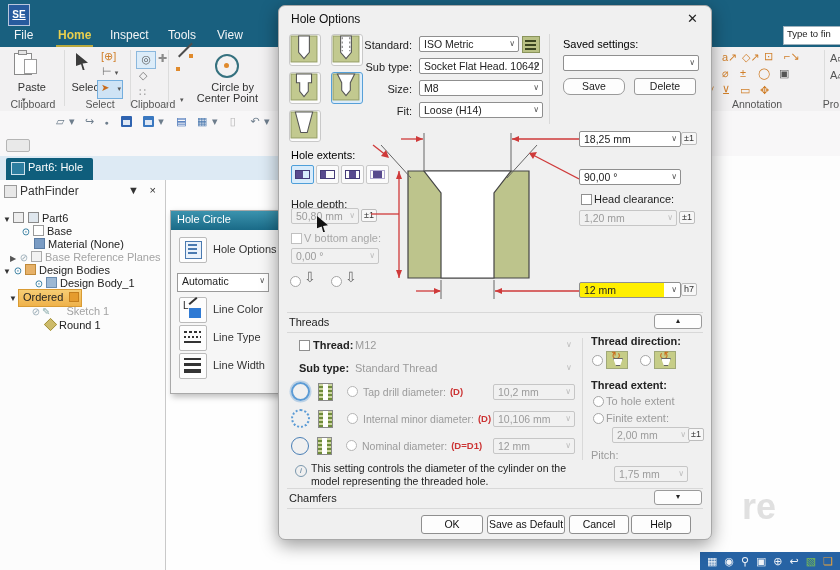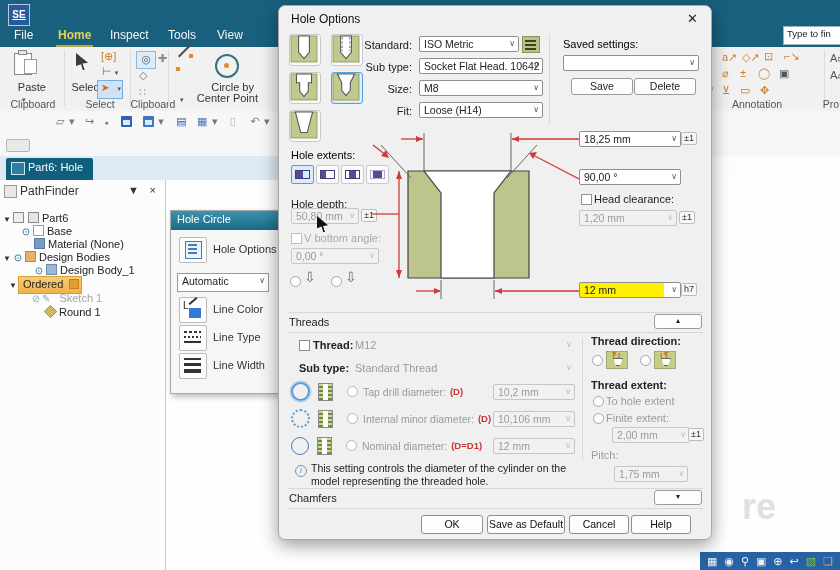--- a/index.html
+++ b/index.html
@@ -257,31 +257,34 @@
     </div>
     <div class="trow" style="padding-left:2px;margin-top:4px;">
       <span class="tw arr">▼</span><span class="sq" style="border:1px solid #8a8a8a;background:#eee;"></span><span class="sq" style="border:1px solid #8a8a8a;background:#dfe7ee;"></span><span>Part6</span>
     </div>
     <div class="trow" style="padding-left:20px;">
       <span class="tw eye">⊙</span><span class="sq" style="border:1px solid #9a9a9a;background:#fff;"></span><span>Base</span>
     </div>
     <div class="trow" style="padding-left:33px;">
       <span class="sq" style="background:#7a9cc4;border:1px solid #5a7ca4;"></span><span>Material (None)</span>
     </div>
+    <div class="trow" style="padding-left:8px;">
+      <span class="tw arr" style="color:#555;">▶</span><span class="tw eyeoff">⊘</span><span class="sq" style="border:1px solid #aaa;background:#f2f2f2;"></span><span class="dim">Base Reference Planes</span>
+    </div>
     <div class="trow" style="padding-left:2px;">
       <span class="tw arr">▼</span><span class="tw eye">⊙</span><span class="sq" style="background:#e6b169;border:1px solid #c08a3a;"></span><span>Design Bodies</span>
     </div>
     <div class="trow" style="padding-left:33px;">
       <span class="tw eye">⊙</span><span class="sq" style="background:#9cb8d4;border:1px solid #6a8cb0;"></span><span>Design Body_1</span>
     </div>
     <div class="trow" style="padding-left:8px;height:16px;line-height:15px;">
       <span class="tw arr">▼</span><span class="ordered"><span>Ordered</span><span class="mark"></span></span>
     </div>
     <div class="trow" style="padding-left:30px;">
-      <span class="tw eyeoff">⊘</span><span style="color:#8aa;font-size:10px;">✎</span><span class="dim" style="margin-left:9px;">Sketch 1</span>
+      <span class="tw eyeoff">⊘</span><span style="color:#8aa;font-size:10px;">✎</span><span class="dim" style="margin-left:16px;">Sketch 1</span>
     </div>
     <div class="trow" style="padding-left:44px;">
       <span class="sq" style="background:#cdbb6a;border:1px solid #a08f3a;transform:rotate(45deg) scale(.85);"></span><span>Round 1</span>
     </div>
   </div>
 
   <div class="holecircle">
     <div class="hc-head">Hole Circle</div>
     <div class="hc-btn" style="top:26px;">
       <span style="position:absolute;left:5px;top:3px;width:15px;height:16px;border:1px solid #4a7ab0;background:#eaf2fb;"></span>
@@ -372,21 +375,21 @@
     <div class="field" style="left:140px;top:52px;width:104px;">Socket Flat Head. 10642</div>
     <div class="rlabel" style="left:55px;top:77px;">Size:</div>
     <div class="field" style="left:140px;top:74px;width:104px;">M8</div>
     <div class="rlabel" style="left:55px;top:99px;">Fit:</div>
     <div class="field" style="left:140px;top:96px;width:104px;">Loose (H14)</div>
 
     <div class="vsep" style="left:270px;top:28px;height:90px;"></div>
 
     <div style="position:absolute;left:284px;top:32px;">Saved settings:</div>
     <div class="field" style="left:284px;top:49px;width:116px;"></div>
-    <div class="pbtn" style="left:292px;top:72px;width:60px;height:15px;line-height:14px;">Save</div>
+    <div class="pbtn" style="left:284px;top:72px;width:60px;height:15px;line-height:14px;border-radius:7px;">Save</div>
     <div class="pbtn" style="left:355px;top:72px;width:60px;height:15px;line-height:14px;">Delete</div>
 
     <div style="position:absolute;left:12px;top:143px;">Hole extents:</div>
     <div class="ext sel" style="left:12px;top:159px;">
         <span class="g">
           <span class="f" style="width:50%;"></span>
         </span>
       </div>
     <div class="ext" style="left:37px;top:159px;">
         <span class="g">

